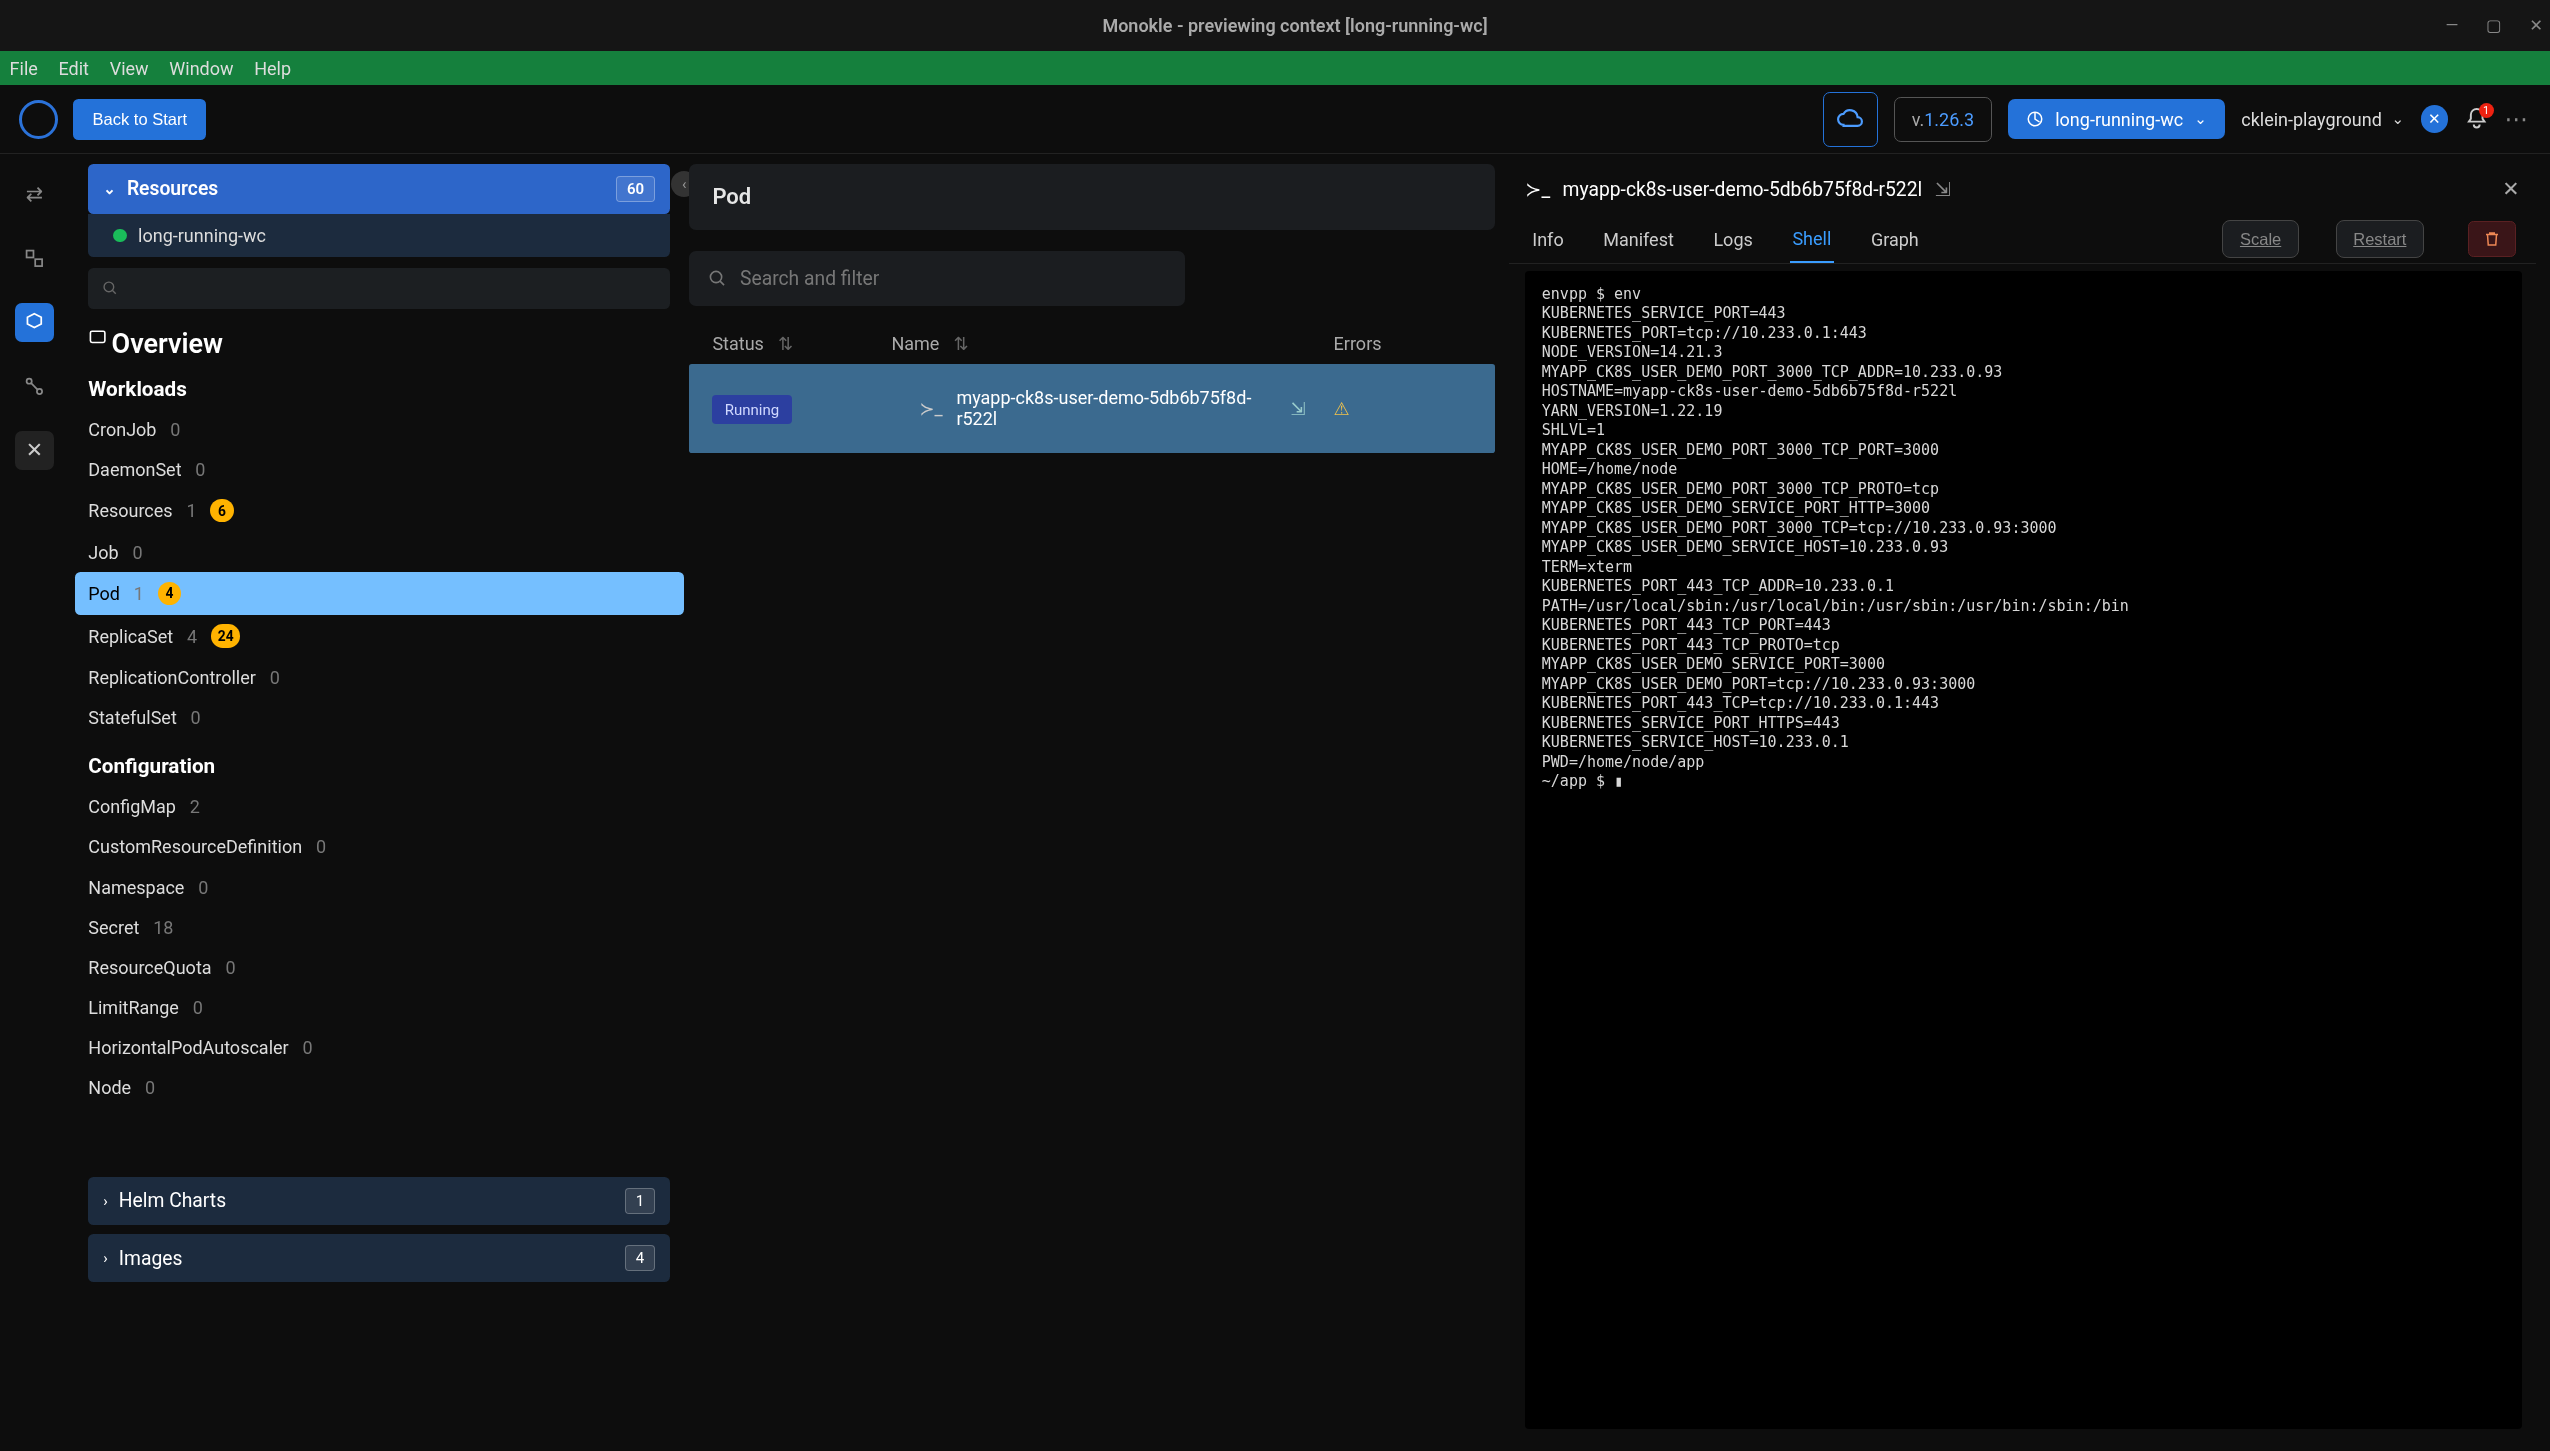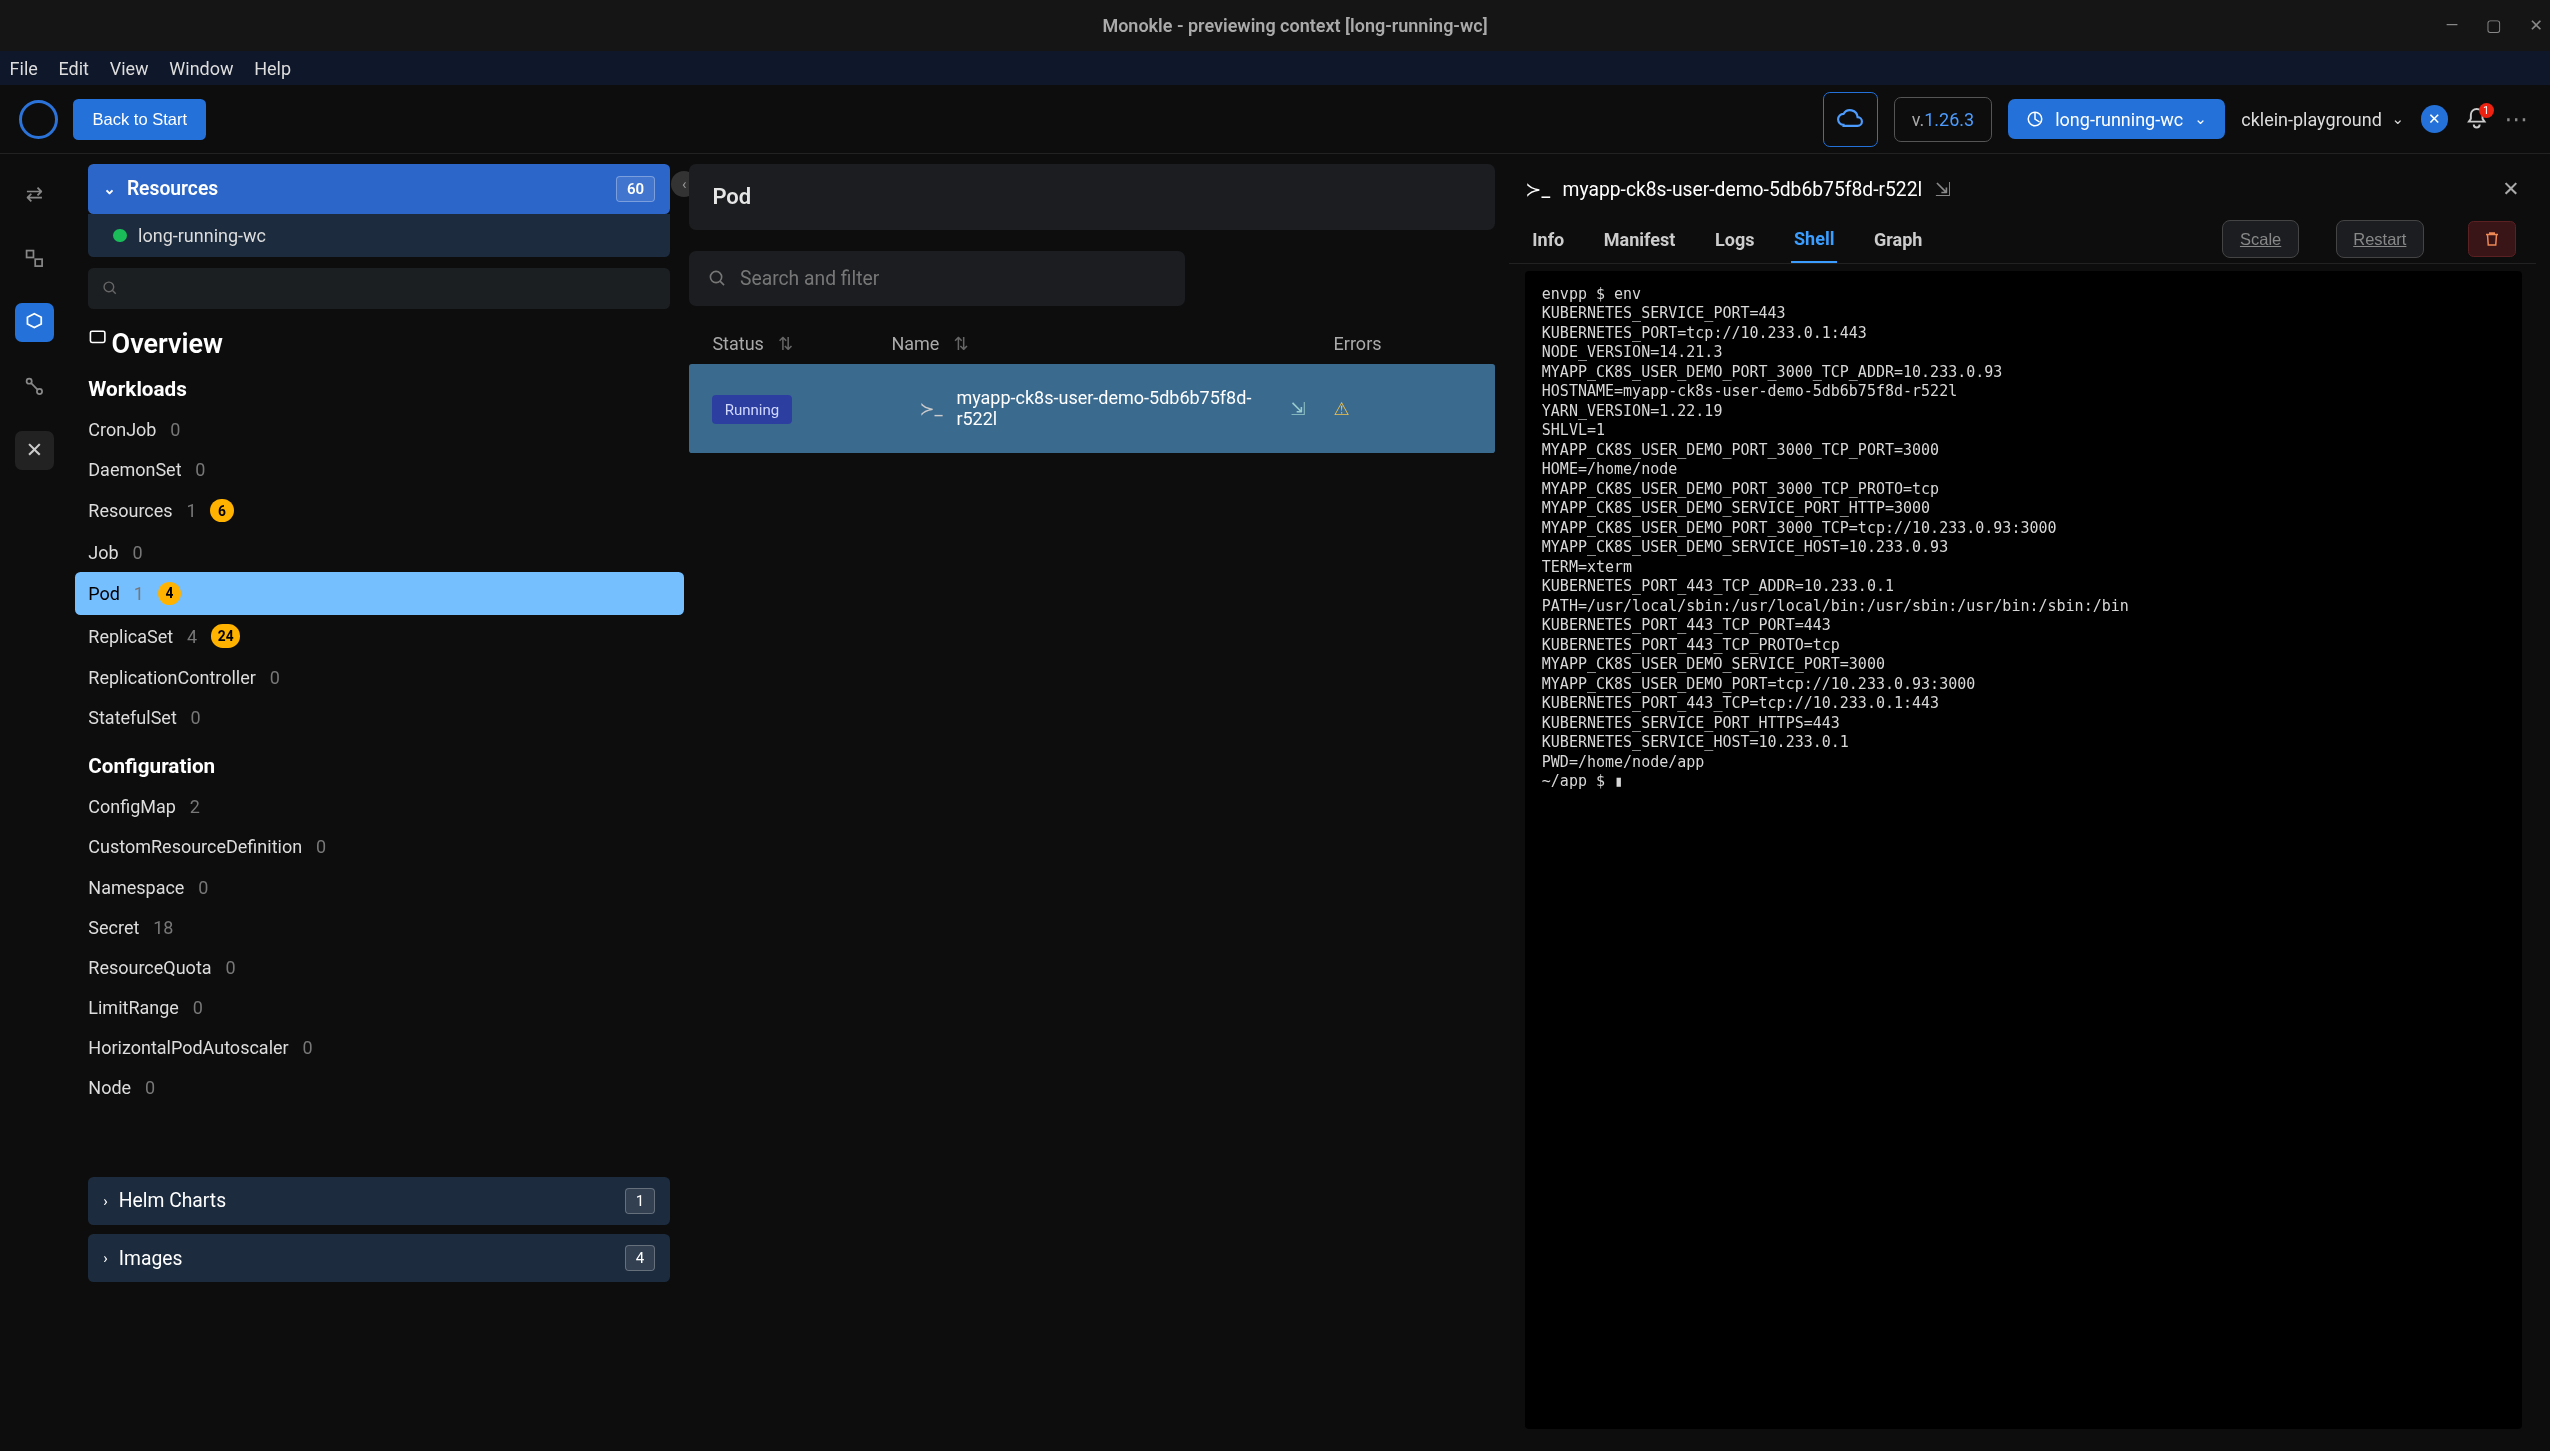--- a/index.html
+++ b/index.html
@@ -1,20 +1,20 @@
 <!DOCTYPE html>
 <html><head>
 <meta charset="utf-8">
 <style>
   * { box-sizing: border-box; margin: 0; padding: 0; }
   html, body { width: 2550px; height: 1452px; background: #0d0d0d; font-family: -apple-system, "Segoe UI", Roboto, sans-serif; color: #ccc; font-size: 16.5px; overflow: hidden; }
   .titlebar { height: 51px; background: #151515; display: flex; align-items: center; justify-content: center; position: relative; padding-left: 40px; }
   .titlebar-title { color: #aaa; font-size: 18px; font-weight: 600; }
   .titlebar-controls { position: absolute; right: 6.9px; top: 0; height: 51px; display: flex; align-items: center; gap: 27.6px; color: #888; }
-  .menubar { height: 34px; background: #0f172a; display: flex; align-items: center; gap: 20.7px; padding: 0 9.6px; font-size: 18px; color: #ddd; }
+  .menubar { height: 34px; background: #15803d; display: flex; align-items: center; gap: 20.7px; padding: 0 9.6px; font-size: 18px; color: #ddd; }
   .menubar span { cursor: default; }
   .toolbar { height: 69px; background: #0d0d0d; display: flex; align-items: center; padding: 0 19.3px; gap: 15px; border-bottom: 0.7px solid #222; }
   .logo { width: 39px; height: 39px; border-radius: 50%; border: 3.4px solid #2b72d9; }
   .btn { background: #2472d9; border: none; color: #fff; font-size: 16.5px; padding: 11px 19.3px; border-radius: 5.5px; cursor: pointer; }
   .toolbar-right { margin-left: auto; display: flex; align-items: center; gap: 16.5px; }
   .icon-square { width: 55px; height: 55px; display: inline-flex; align-items: center; justify-content: center; border-radius: 6.9px; border: 1.4px solid #2472d9; color: #4c9cff; }
   .version-pill { border: 1.4px solid #555; border-radius: 6.9px; padding: 11px 16.5px; font-size: 18px; color: #aaa; }
   .version-pill .sem { color: #4c9cff; }
   .cluster-pill { background: #2472d9; border-radius: 6.9px; padding: 9.6px 18px; display: flex; align-items: center; gap: 11px; font-size: 18px; color: #fff; cursor: pointer; }
   .project-pill { color: #ddd; display: flex; align-items: center; gap: 9.6px; font-size: 18px; cursor: pointer; }
@@ -53,21 +53,21 @@
   .tbl-row { display: grid; grid-template-columns: 179px 1fr 138px; align-items: center; background: #3b6a8f; color: #fff; border-radius: 2.8px; padding: 23.4px; font-size: 18px; gap: 28px; }
   .status-pill { background: #2c3fa0; color: #d0d8ff; padding: 5.5px 12.4px; border-radius: 4.1px; font-size: 15px; width: fit-content;}
   .tbl-name { display: flex; align-items: center; gap: 13.8px; }
   .tbl-name .cmdicon { color: #ccc; }
   .errcol { color: #f0c24c; display: flex; align-items: center; gap: 9.6px; }
   .detail { flex: 1; background: #0d0d0d; display: flex; flex-direction: column; }
   .detail-head { display: flex; align-items: center; gap: 12.4px; padding: 13.8px 16.5px 6.9px 16.5px; }
   .detail-title { display: flex; align-items: center; gap: 12.4px; font-size: 19.3px; color: #fff; flex: 1; }
   .close-x { color: #aaa; font-size: 20.7px; cursor: pointer; }
   .tabrow { display: flex; align-items: center; gap: 34px; padding: 6.9px 20.7px 0 20.7px; font-size: 18px; color: #ccc; border-bottom: 1.4px solid #222; }
-  .tab { padding: 12.4px 2.8px; cursor: pointer; font-weight: bold; }
+  .tab { padding: 12.4px 2.8px; cursor: pointer; }
   .tab.active { color: #3a9dff; border-bottom: 2.8px solid #3a9dff; }
   .tabspacer { flex: 1; }
   .ghost-btn { border: 1.4px solid #444; color: #888; background: #1b1d20; padding: 8.3px 16.5px; border-radius: 8px; font-size: 16.5px; margin-left: 3px; text-decoration: underline; }
   .danger-btn { background: #3a1518; border: 1.4px solid #5a2022; color: #e85; width: 48px; height: 36px; border-radius: 5.5px; display: inline-flex; align-items: center; justify-content: center; margin-left: 9.6px; }
   .term { flex: 1; background: #000; font-family: "SFMono-Regular", Consolas, monospace; font-size: 15px; line-height: 1.3; color: #d8d8d8; padding: 13.8px 16.5px; white-space: pre; overflow: hidden; border-radius: 4.1px; margin: 6.9px 13.8px 13.8px 16.5px; }
   .chev { font-size: 15px; color: currentColor; }
   svg { display: block; }
 </style>
 </head>
 <body>

